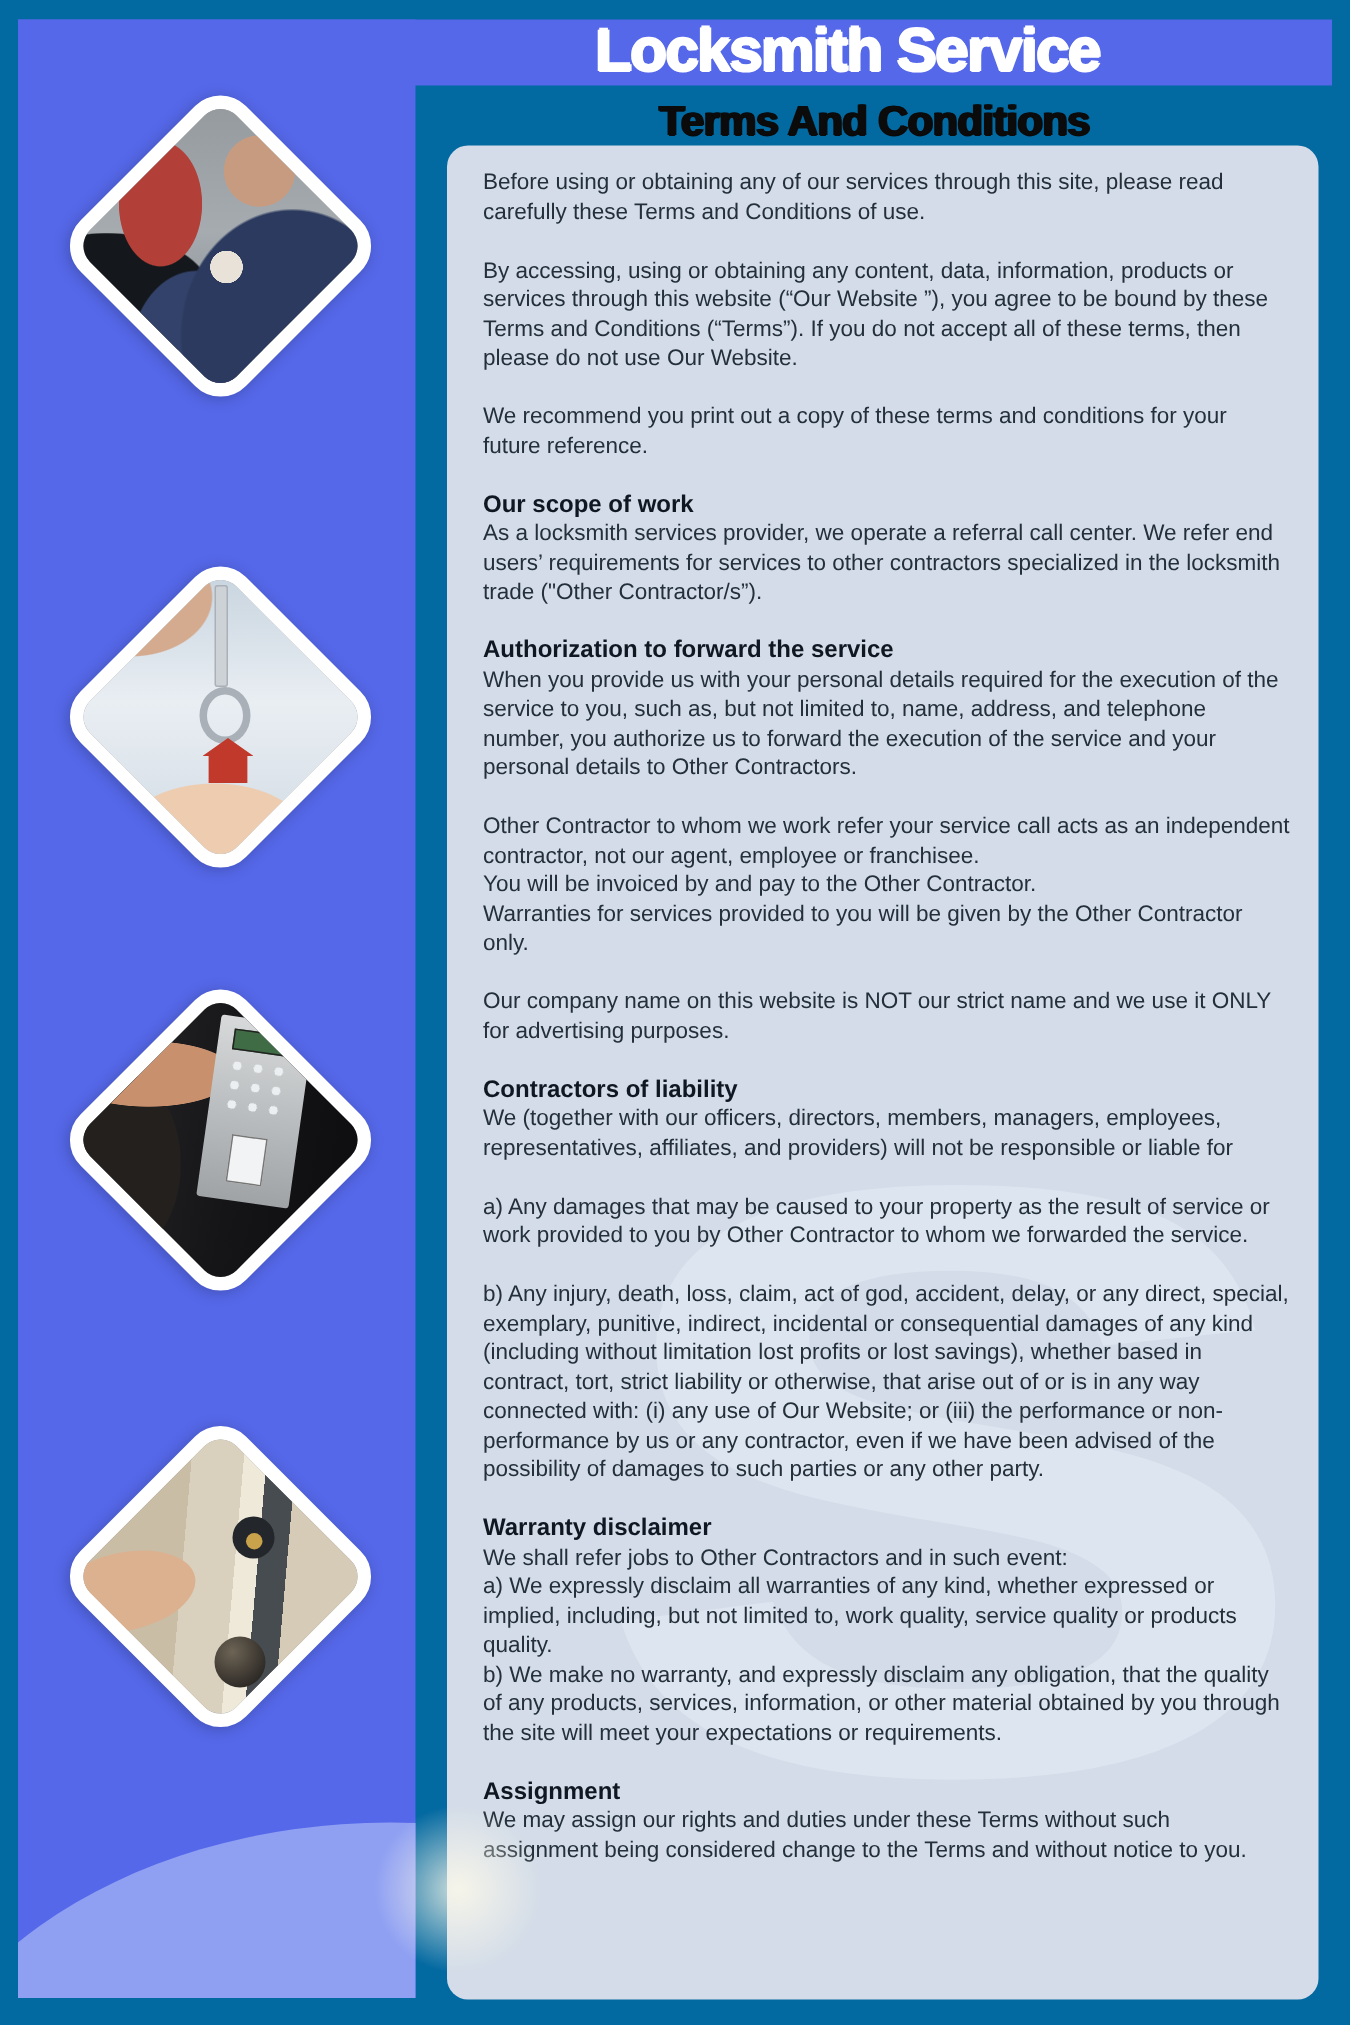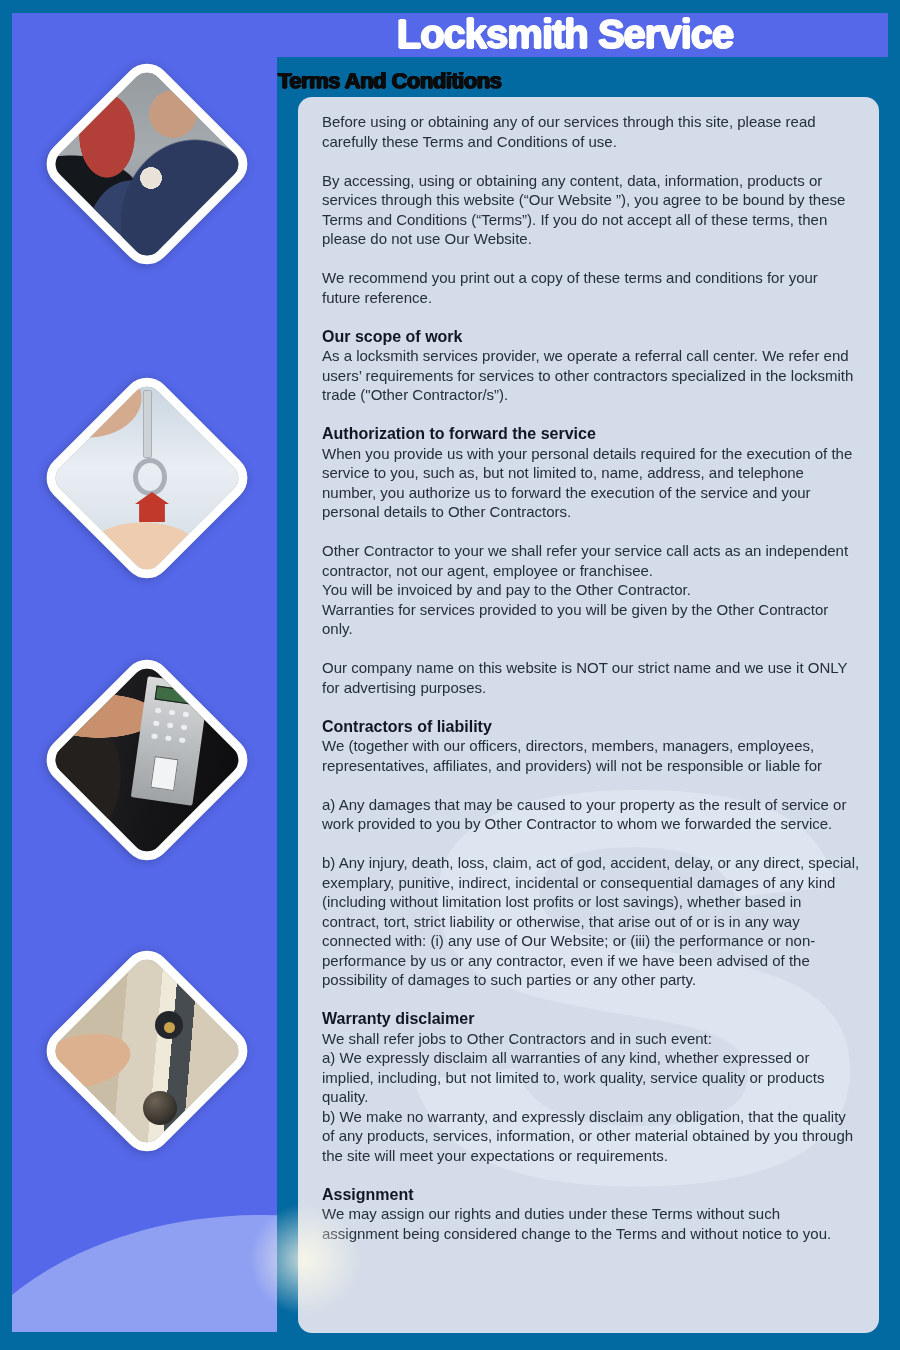--- a/index.html
+++ b/index.html
@@ -72,22 +72,22 @@
   
   .ph4{
     background:linear-gradient(95deg,#c9bda6 0 38%,#d9d0bd 38% 54%,#efe9da 54% 61%,#474c50 61% 70%,#d5cbb6 70% 100%);
   }
   .ph4 .deadbolt{left:54%;top:30%;width:28px;height:28px;border-radius:50%;background:#23262a;}
   .ph4 .deadbolt-core{left:58.5%;top:35.5%;width:11px;height:11px;border-radius:50%;background:#c9a24c;}
   .ph4 .knob{left:48%;top:70%;width:34px;height:34px;border-radius:50%;background:radial-gradient(circle at 35% 30%,#6d6455,#2e2a26 75%);}
   .ph4 .hand{left:-6%;top:42%;width:96px;height:52px;border-radius:50%;background:#dcb190;transform:rotate(-12deg);}
   
   .tc-title{
-    position:absolute;left:278px;top:64px;width:610px;text-align:left;
-    color:#0b0b0b;font-weight:bold;font-size:22px;line-height:34px;letter-spacing:-0.5px;
+    position:absolute;left:278px;top:64px;width:610px;text-align:center;
+    color:#0b0b0b;font-weight:bold;font-size:28px;line-height:34px;letter-spacing:-0.5px;
     text-shadow:0.9px 0 0 #0b0b0b,-0.9px 0 0 #0b0b0b,0 0.9px 0 #0b0b0b;
     white-space:nowrap;
   }
   .panel{
     position:absolute;left:298px;top:97px;width:581px;height:1236px;
     background:#d3dce8;border-radius:14px;overflow:hidden;
   }
   .watermark{
     position:absolute;left:95px;top:610px;z-index:0;
     font-size:560px;line-height:1;font-weight:bold;color:#dde5f0;
@@ -159,21 +159,21 @@
       <p>Before using or obtaining any of our services through this site, please read carefully these Terms and Conditions of use.</p>
       <p>By accessing, using or obtaining any content, data, information, products or services through this website (“Our Website ”), you agree to be bound by these Terms and Conditions (“Terms”). If you do not accept all of these terms, then please do not use Our Website.</p>
       <p>We recommend you print out a copy of these terms and conditions for your future reference.</p>
 
       <h3>Our scope of work</h3>
       <p>As a locksmith services provider, we operate a referral call center. We refer end users’ requirements for services to other contractors specialized in the locksmith trade ("Other Contractor/s”).</p>
 
       <h3>Authorization to forward the service</h3>
       <p>When you provide us with your personal details required for the execution of the service to you, such as, but not limited to, name, address, and telephone number, you authorize us to forward the execution of the service and your personal details to Other Contractors.</p>
 
-      <p>Other Contractor to your we shall refer your service call acts as an independent contractor, not our agent, employee or franchisee.
+      <p>Other Contractor to whom we work refer your service call acts as an independent contractor, not our agent, employee or franchisee.
 You will be invoiced by and pay to the Other Contractor.
 Warranties for services provided to you will be given by the Other Contractor only.</p>
       <p>Our company name on this website is NOT our strict name and we use it ONLY for advertising purposes.</p>
 
       <h3>Contractors of liability</h3>
       <p>We (together with our officers, directors, members, managers, employees, representatives, affiliates, and providers) will not be responsible or liable for</p>
       <p>a) Any damages that may be caused to your property as the result of service or work provided to you by Other Contractor to whom we forwarded the service.</p>
       <p>b) Any injury, death, loss, claim, act of god, accident, delay, or any direct, special, exemplary, punitive, indirect, incidental or consequential damages of any kind (including without limitation lost profits or lost savings), whether based in contract, tort, strict liability or otherwise, that arise out of or is in any way connected with: (i) any use of Our Website; or (iii) the performance or non-performance by us or any contractor, even if we have been advised of the possibility of damages to such parties or any other party.</p>
 
       <h3>Warranty disclaimer</h3>

